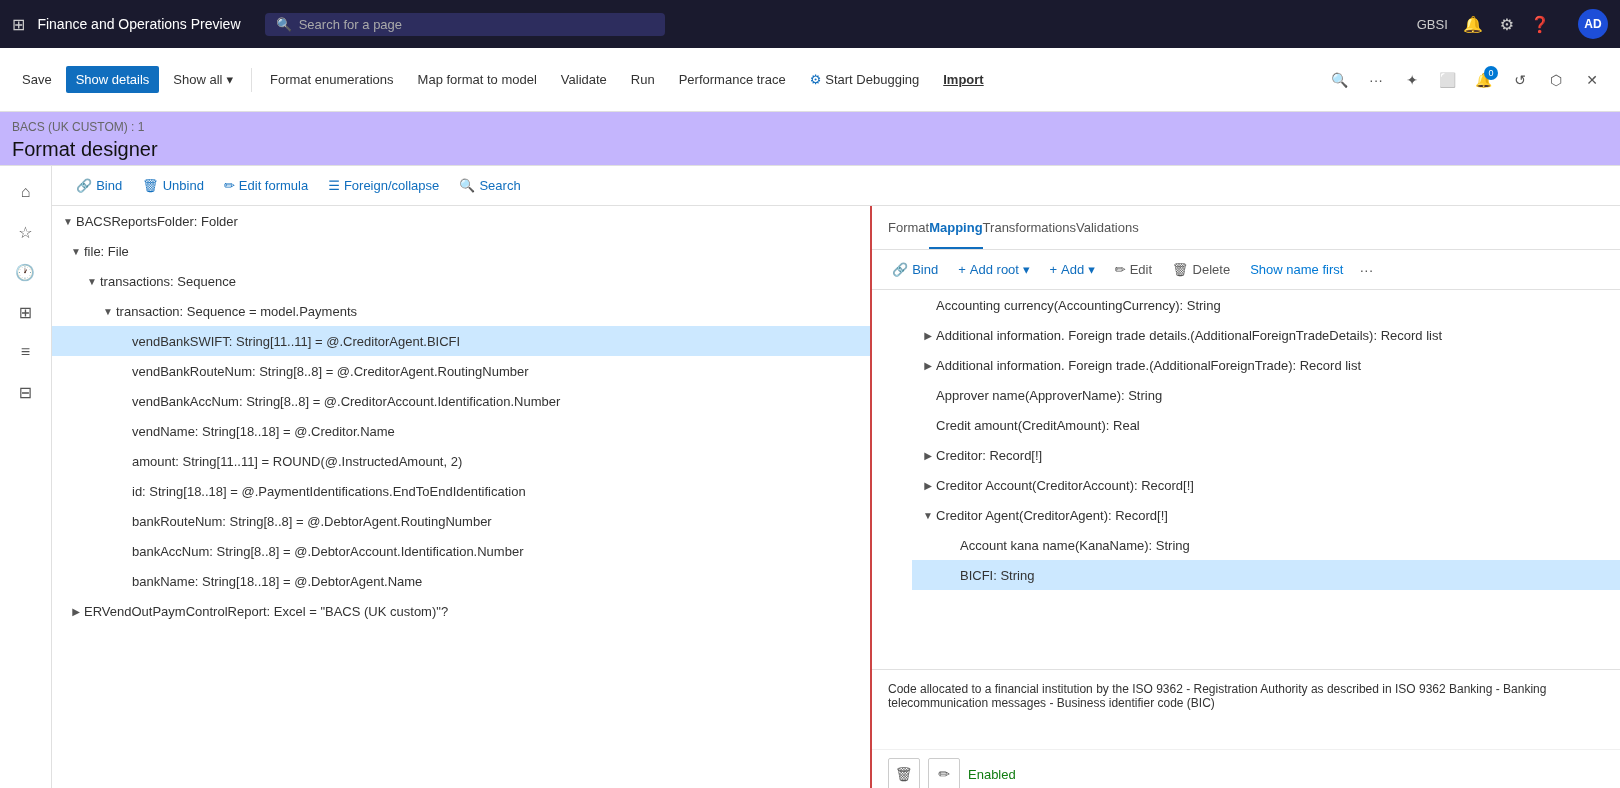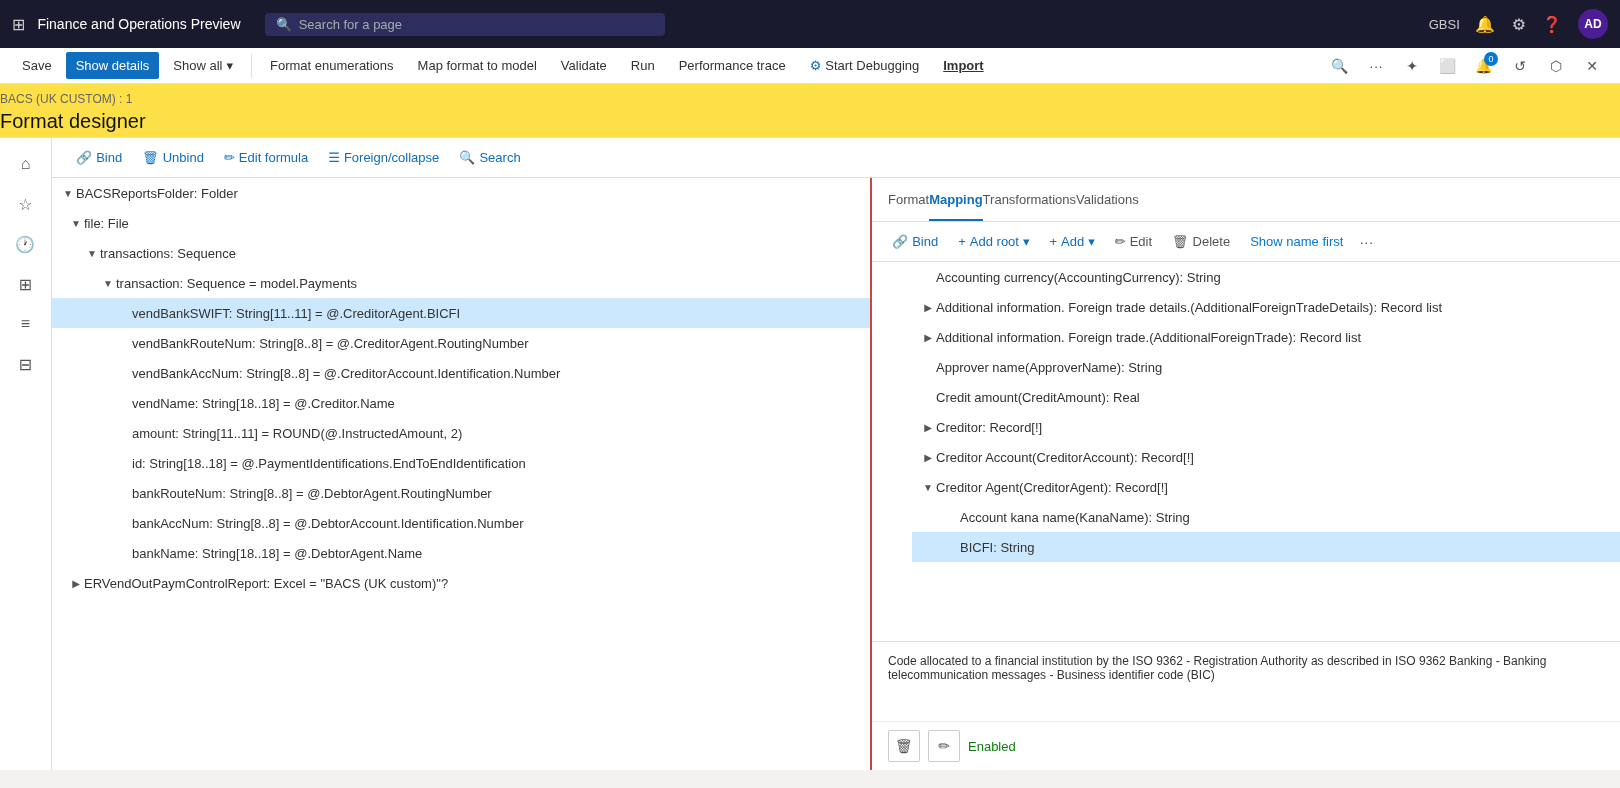--- a/index.html
+++ b/index.html
@@ -16,49 +16,49 @@
       display: flex; align-items: center; background: #2d2d5e; border-radius: 4px;
       padding: 4px 12px; gap: 6px; flex: 0 0 400px; color: #ccc; font-size: 13px;
     }
     .top-nav .search-bar input {
       background: transparent; border: none; outline: none; color: #ccc; font-size: 13px; width: 100%;
     }
     .top-nav .search-bar input::placeholder { color: #aaa; }
     .top-nav .spacer { flex: 1; }
     .top-nav .nav-icons { display: flex; align-items: center; gap: 16px; color: #ccc; font-size: 16px; }
     .top-nav .user-avatar {
-      width: 30px; height: 30px; border-radius: 50%; background: #4c1d95;
-      display: flex; align-items: center; justify-content: center; color: #fff; font-size: 12px; font-weight: 600;
+      width: 30px; height: 30px; border-radius: 50%; background: #1d4ed8;
+      display: flex; align-items: center; justify-content: center; color: #fff; font-size: 12px; font-weight: 600; margin-left: 12px;
     }
     .top-nav .gbsi { color: #ccc; font-size: 13px; }
 
     
     .toolbar {
-      display: flex; align-items: center; height: 36px; background: #fff;
+      display: flex; align-items: center; height: 64px; background: #fff;
       border-bottom: 1px solid #e0e0e0; padding: 0 12px; gap: 4px;
     }
     .toolbar-btn {
       display: flex; align-items: center; gap: 4px; padding: 6px 10px;
       border: none; background: transparent; cursor: pointer; font-size: 13px; color: #106ebe;
       border-radius: 2px;
     }
     .toolbar-btn.active { background: #106ebe; color: #fff; }
     .toolbar-btn.muted { color: #333; }
     .toolbar-sep { width: 1px; height: 24px; background: #e0e0e0; margin: 0 4px; }
     .toolbar-right { margin-left: auto; display: flex; align-items: center; gap: 4px; }
     .toolbar-icon-btn {
       display: flex; align-items: center; justify-content: center;
       width: 32px; height: 32px; border: none; background: transparent; cursor: pointer;
       border-radius: 2px; color: #555; font-size: 14px;
     }
     .toolbar-btn.import-btn { color: #333; font-weight: 600; text-decoration: underline; }
 
     
     .page-header {
-      background: #fde047; padding: 8px 16px 4px 0; border-bottom: 1px solid #e0e0e0;
+      background: #c4b5fd; padding: 8px 16px 4px 12px; border-bottom: 1px solid #e0e0e0;
     }
     .breadcrumb { font-size: 12px; color: #666; margin-bottom: 4px; }
     .page-title { font-size: 20px; font-weight: 300; color: #111; }
 
     
     .main-area { display: flex; height: calc(788px - 48px - 48px - 60px); }
 
     
     .left-sidebar {
       width: 52px; background: #fff; border-right: 1px solid #e0e0e0;

